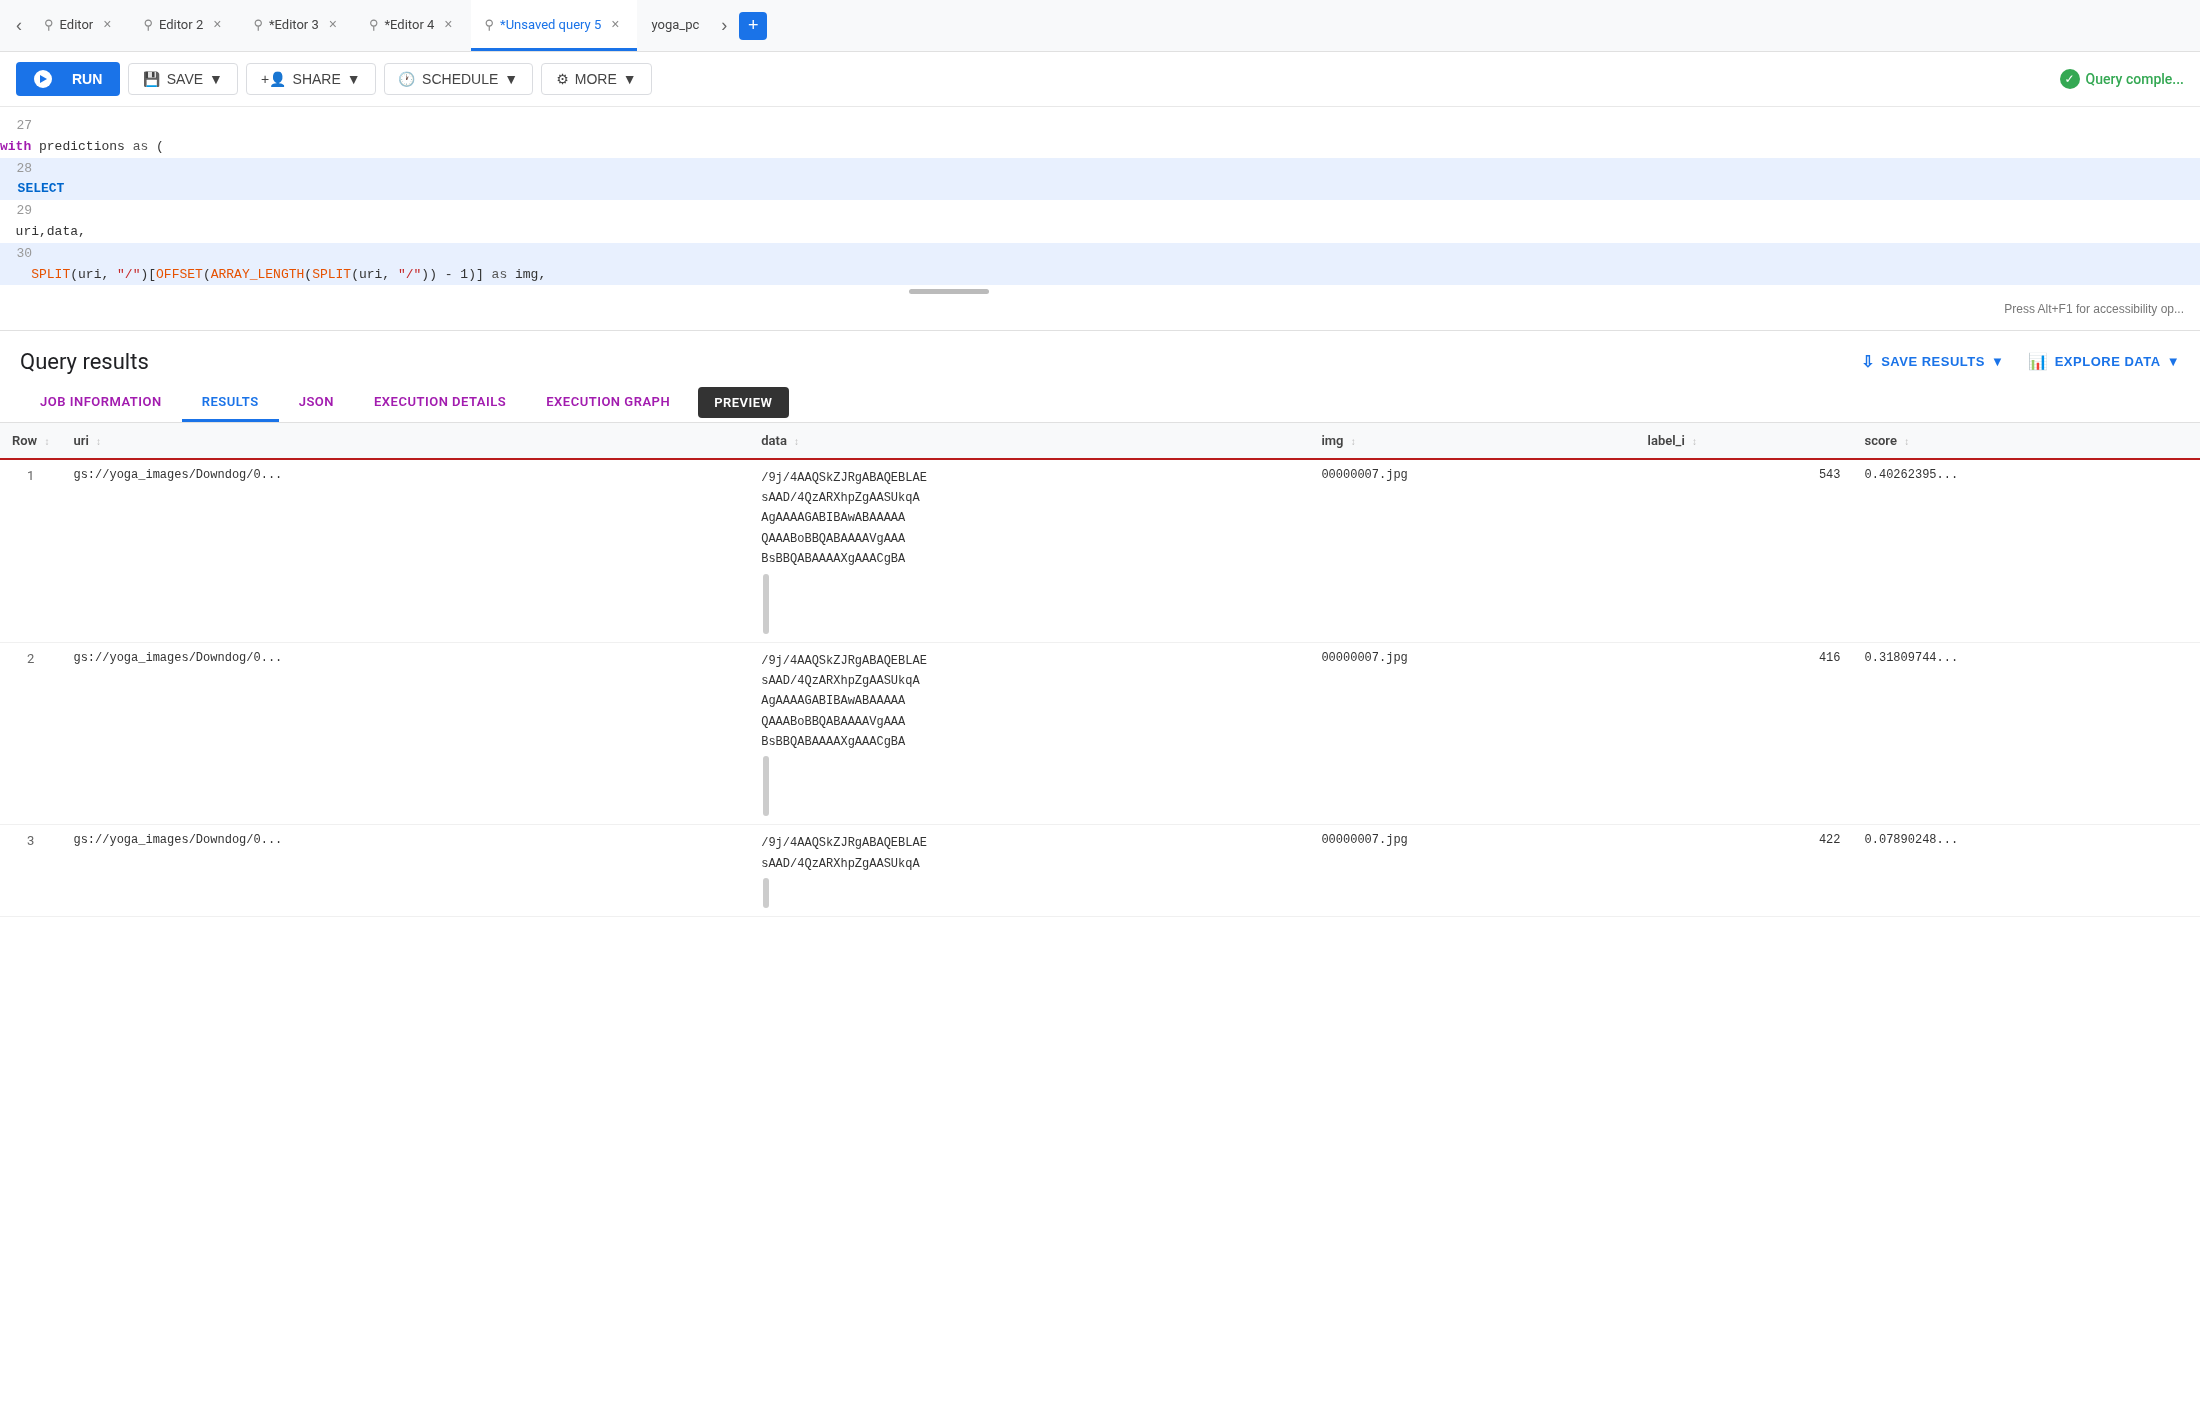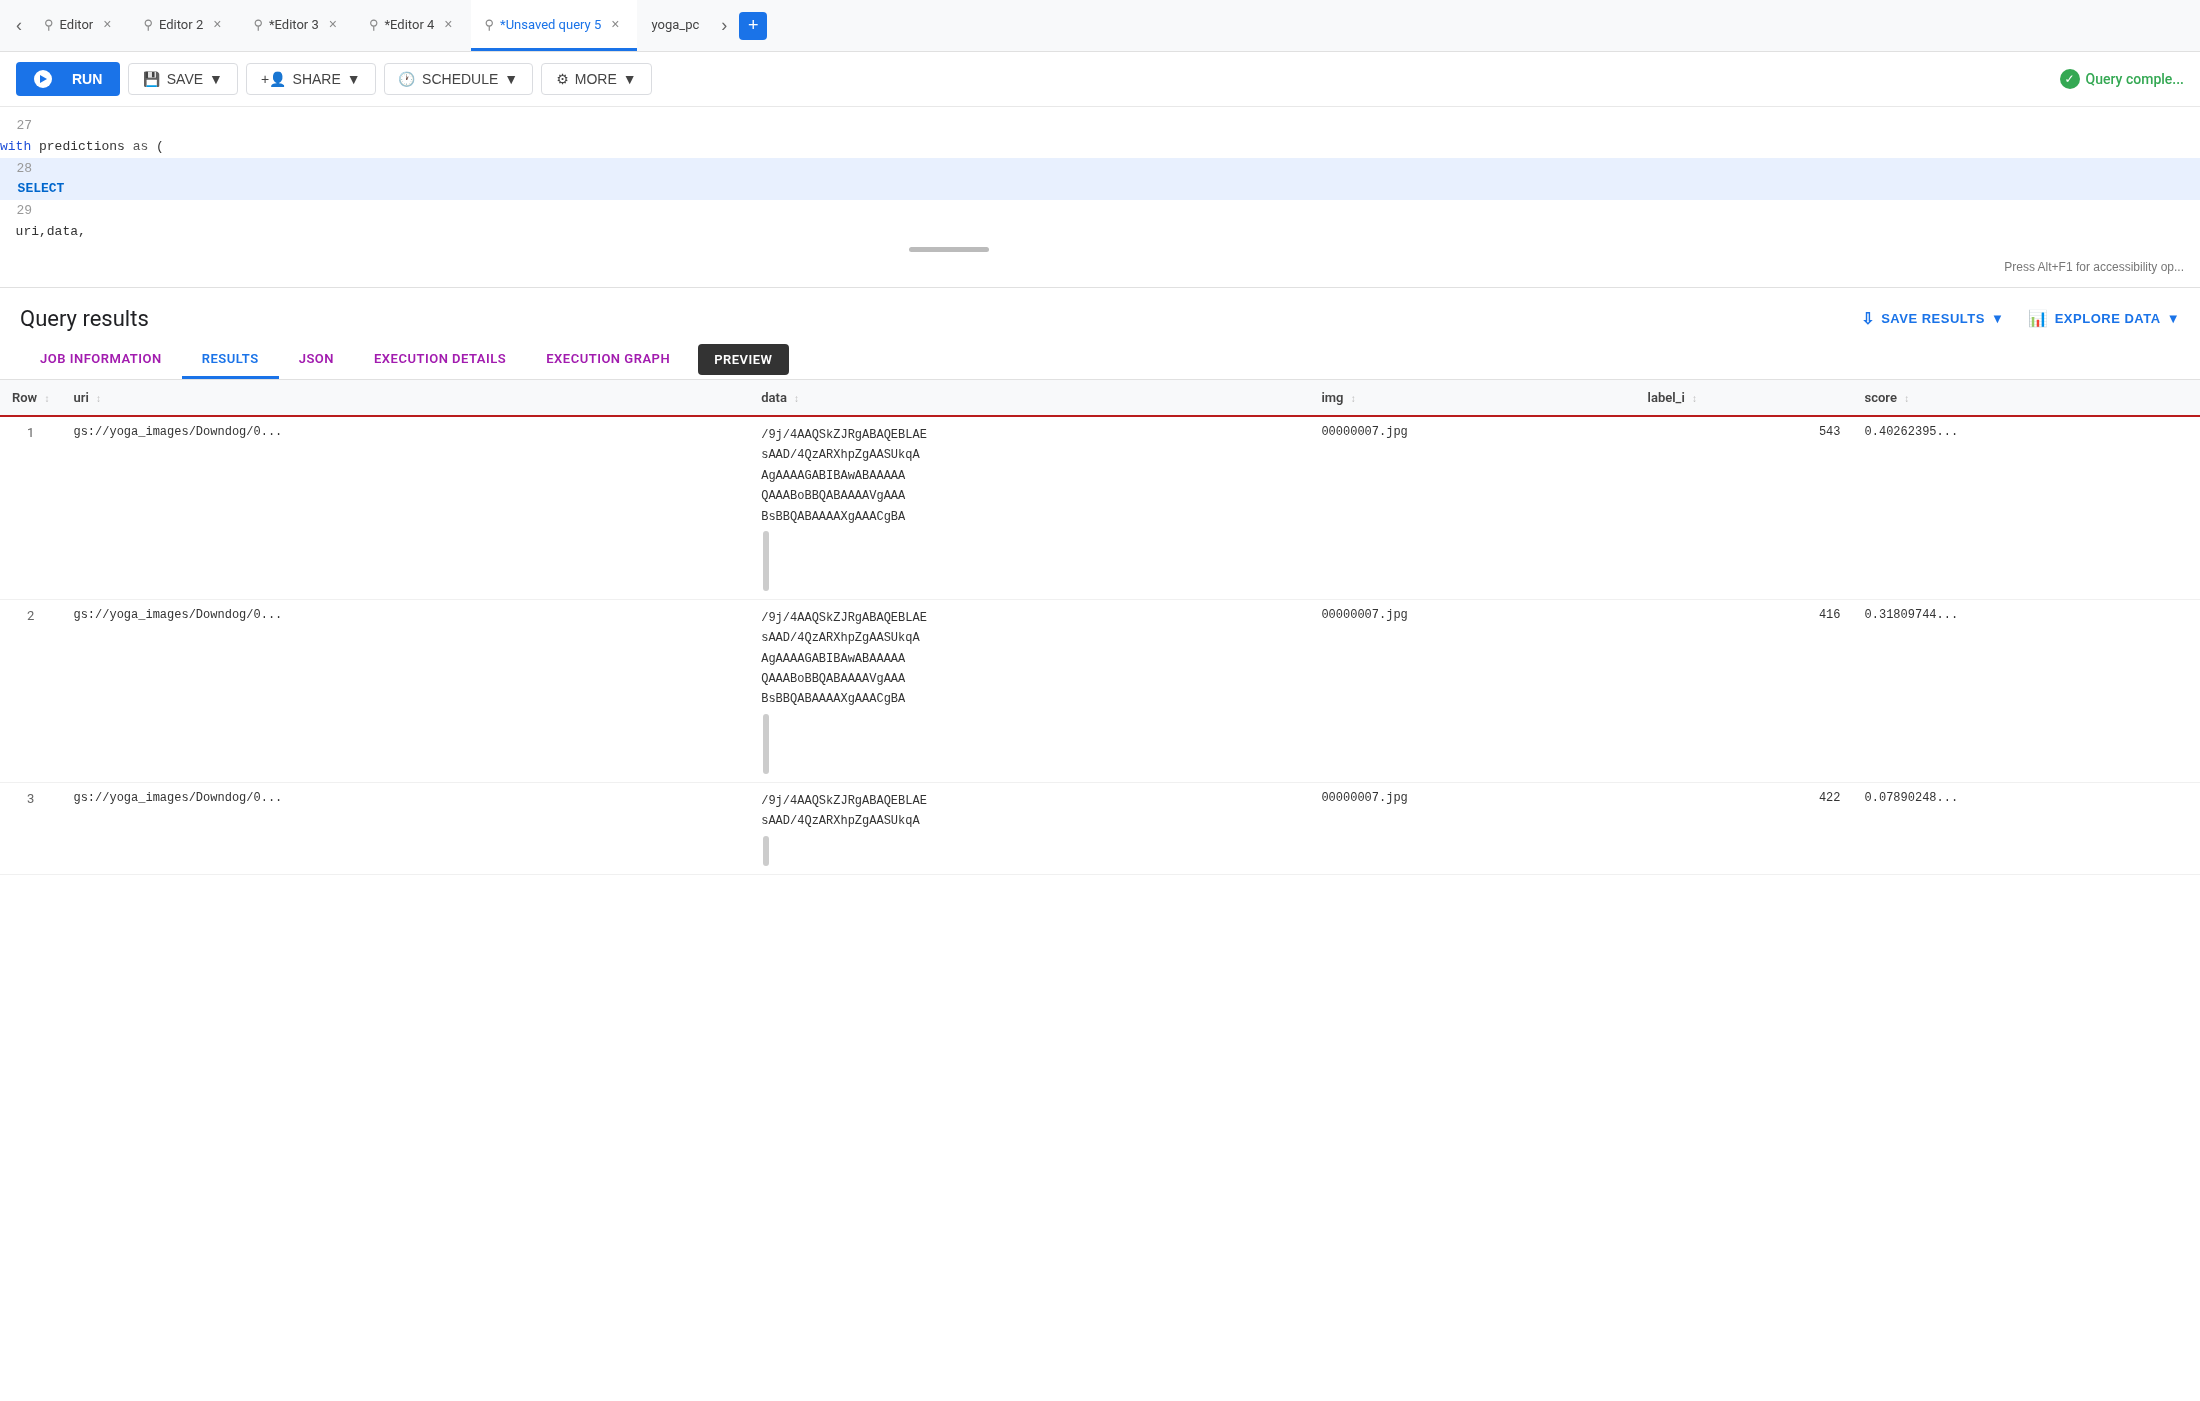--- a/index.html
+++ b/index.html
@@ -58,21 +58,21 @@
     .code-area {
       background: #fff; border-bottom: 1px solid #e0e0e0;
       font-family: 'Courier New', Consolas, monospace;
       font-size: 13px; line-height: 1.6;
       padding: 8px 0;
       overflow: hidden;
     }
     .code-line { display: flex; align-items: flex-start; flex-direction: column; }
     .line-num { color: #999; min-width: 48px; text-align: right; padding-right: 16px; user-select: none; padding-top: 1px; }
     .code-text { flex: 1; }
-    .kw-with { color: #1d4ed8; font-weight: 400; }
+    .kw-with { color: #a21caf; font-weight: 700; }
     .kw-select { color: #0066cc; font-weight: 600; background: #e8f0fe; padding: 0 2px; }
     .kw-as { color: #555; }
     .fn-call { color: #e65100; }
     .str-lit { color: #c62828; }
     .hl-line { background: #e8f0fe; }
     .hl-section { background: #e8f0fe; }
     .a11y-hint { text-align: right; color: #777; font-size: 12px; padding: 4px 16px 2px; font-family: sans-serif; }
 
     
     .results-header {
@@ -218,20 +218,26 @@
   <div class="code-line hl-section">
     <span class="line-num">28</span>
     <span class="code-text">
       &nbsp;&nbsp;<span class="kw-select">SELECT</span>
     </span>
   </div>
   <div class="code-line">
     <span class="line-num">29</span>
     <span class="code-text">
       &nbsp;&nbsp;uri,data,
+    </span>
+  </div>
+  <div class="code-line hl-line">
+    <span class="line-num">30</span>
+    <span class="code-text">
+      &nbsp;&nbsp;&nbsp;&nbsp;<span class="fn-call">SPLIT</span>(uri, <span class="str-lit">"/"</span>)[<span class="fn-call">OFFSET</span>(<span class="fn-call">ARRAY_LENGTH</span>(<span class="fn-call">SPLIT</span>(uri, <span class="str-lit">"/"</span>)) - 1)] <span class="kw-as">as</span> img,
     </span>
   </div>
   <div style="position:relative; padding: 4px 0 2px 48px;">
     <div style="height:5px;width:80px;background:#bbb;border-radius:3px;margin-left:40%;"></div>
   </div>
   <div class="a11y-hint">Press Alt+F1 for accessibility op...</div>
 </div>
 
 <div class="results-header">
   <h2 class="results-title">Query results</h2>

